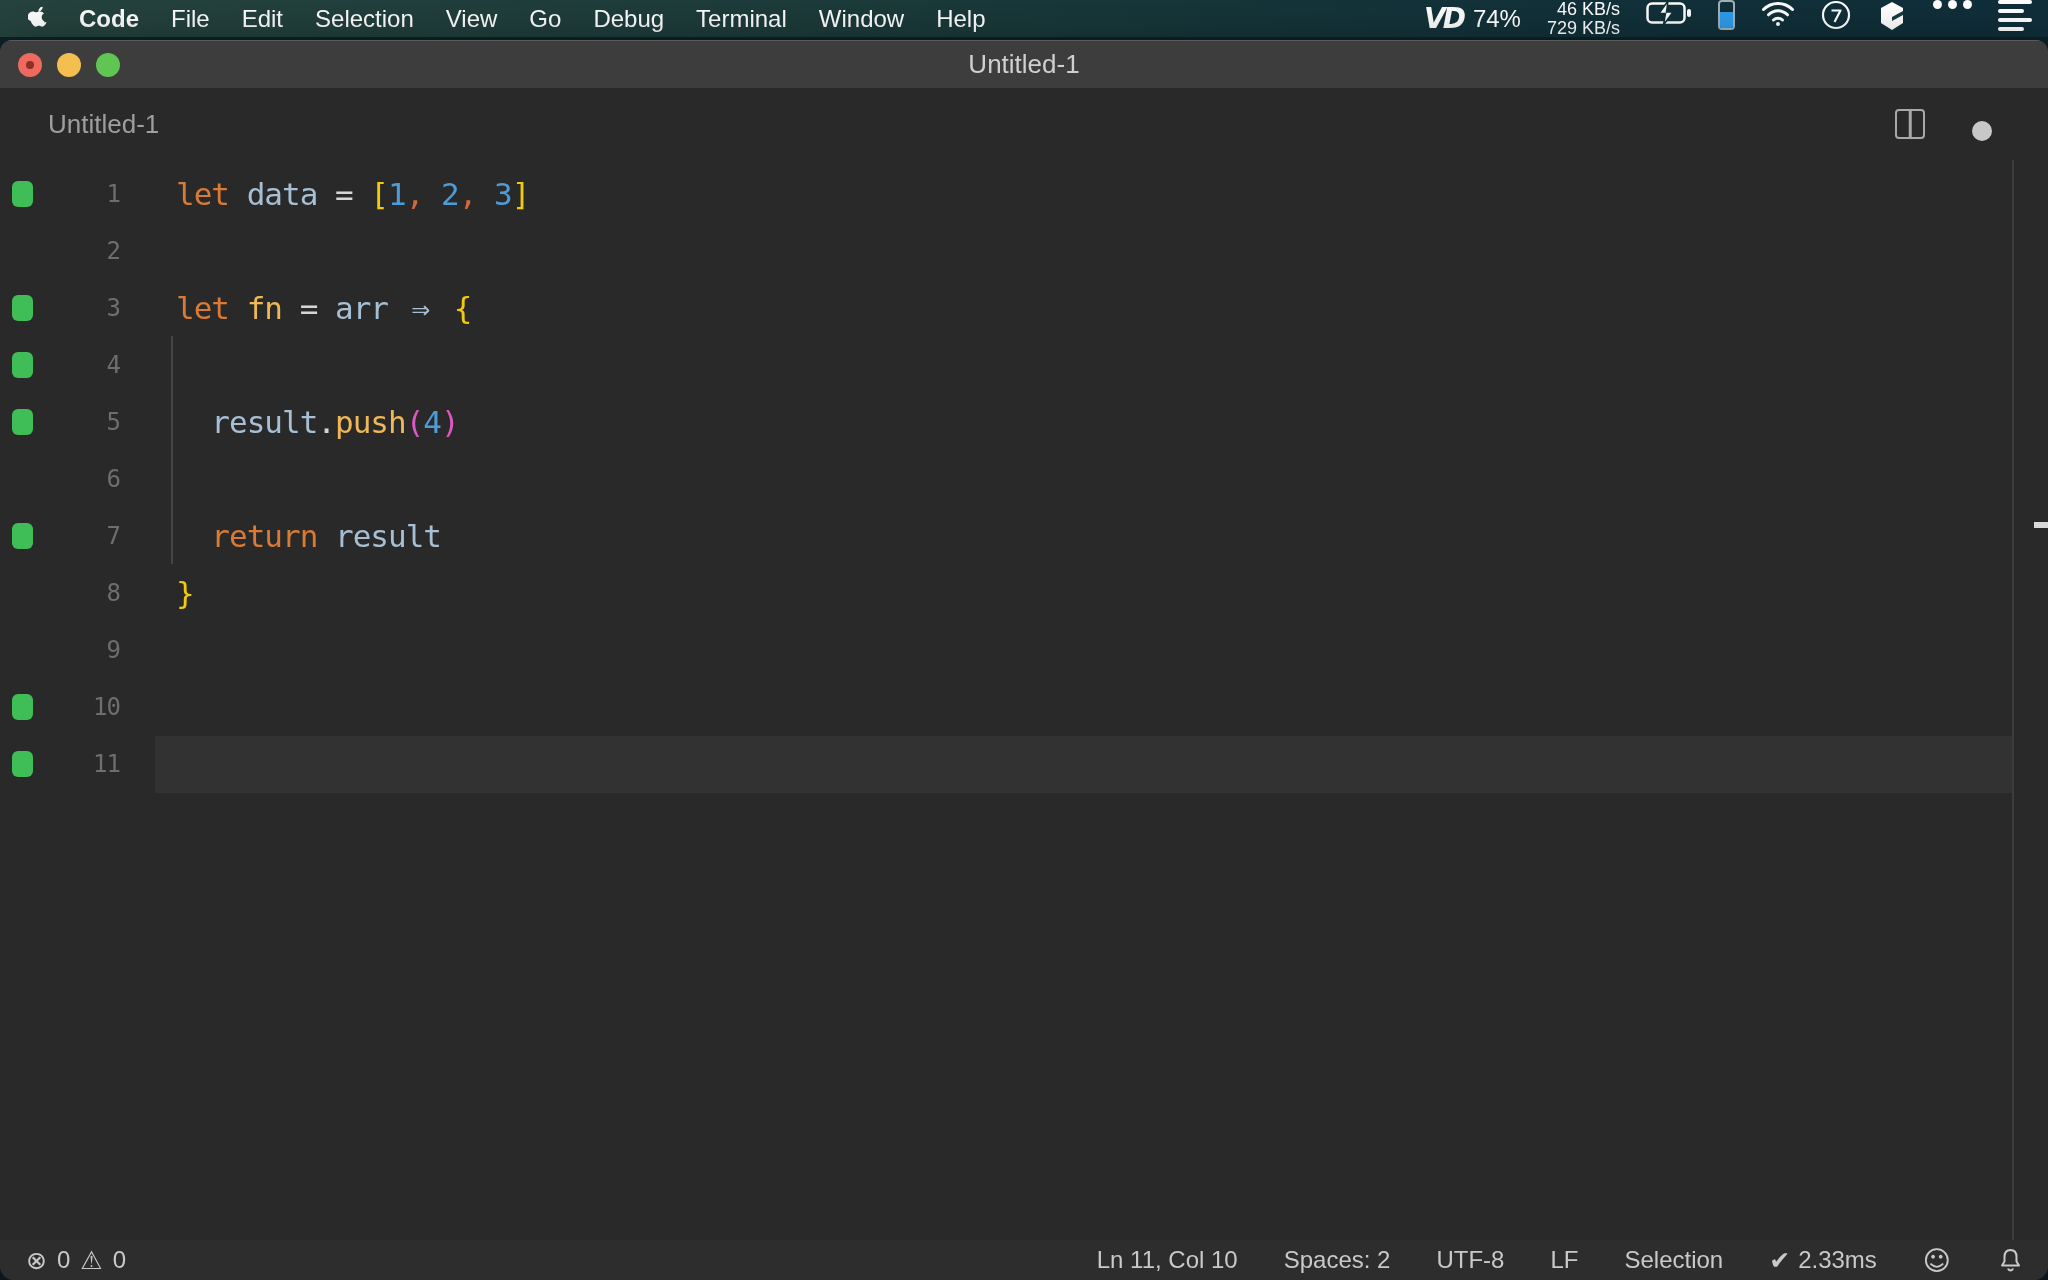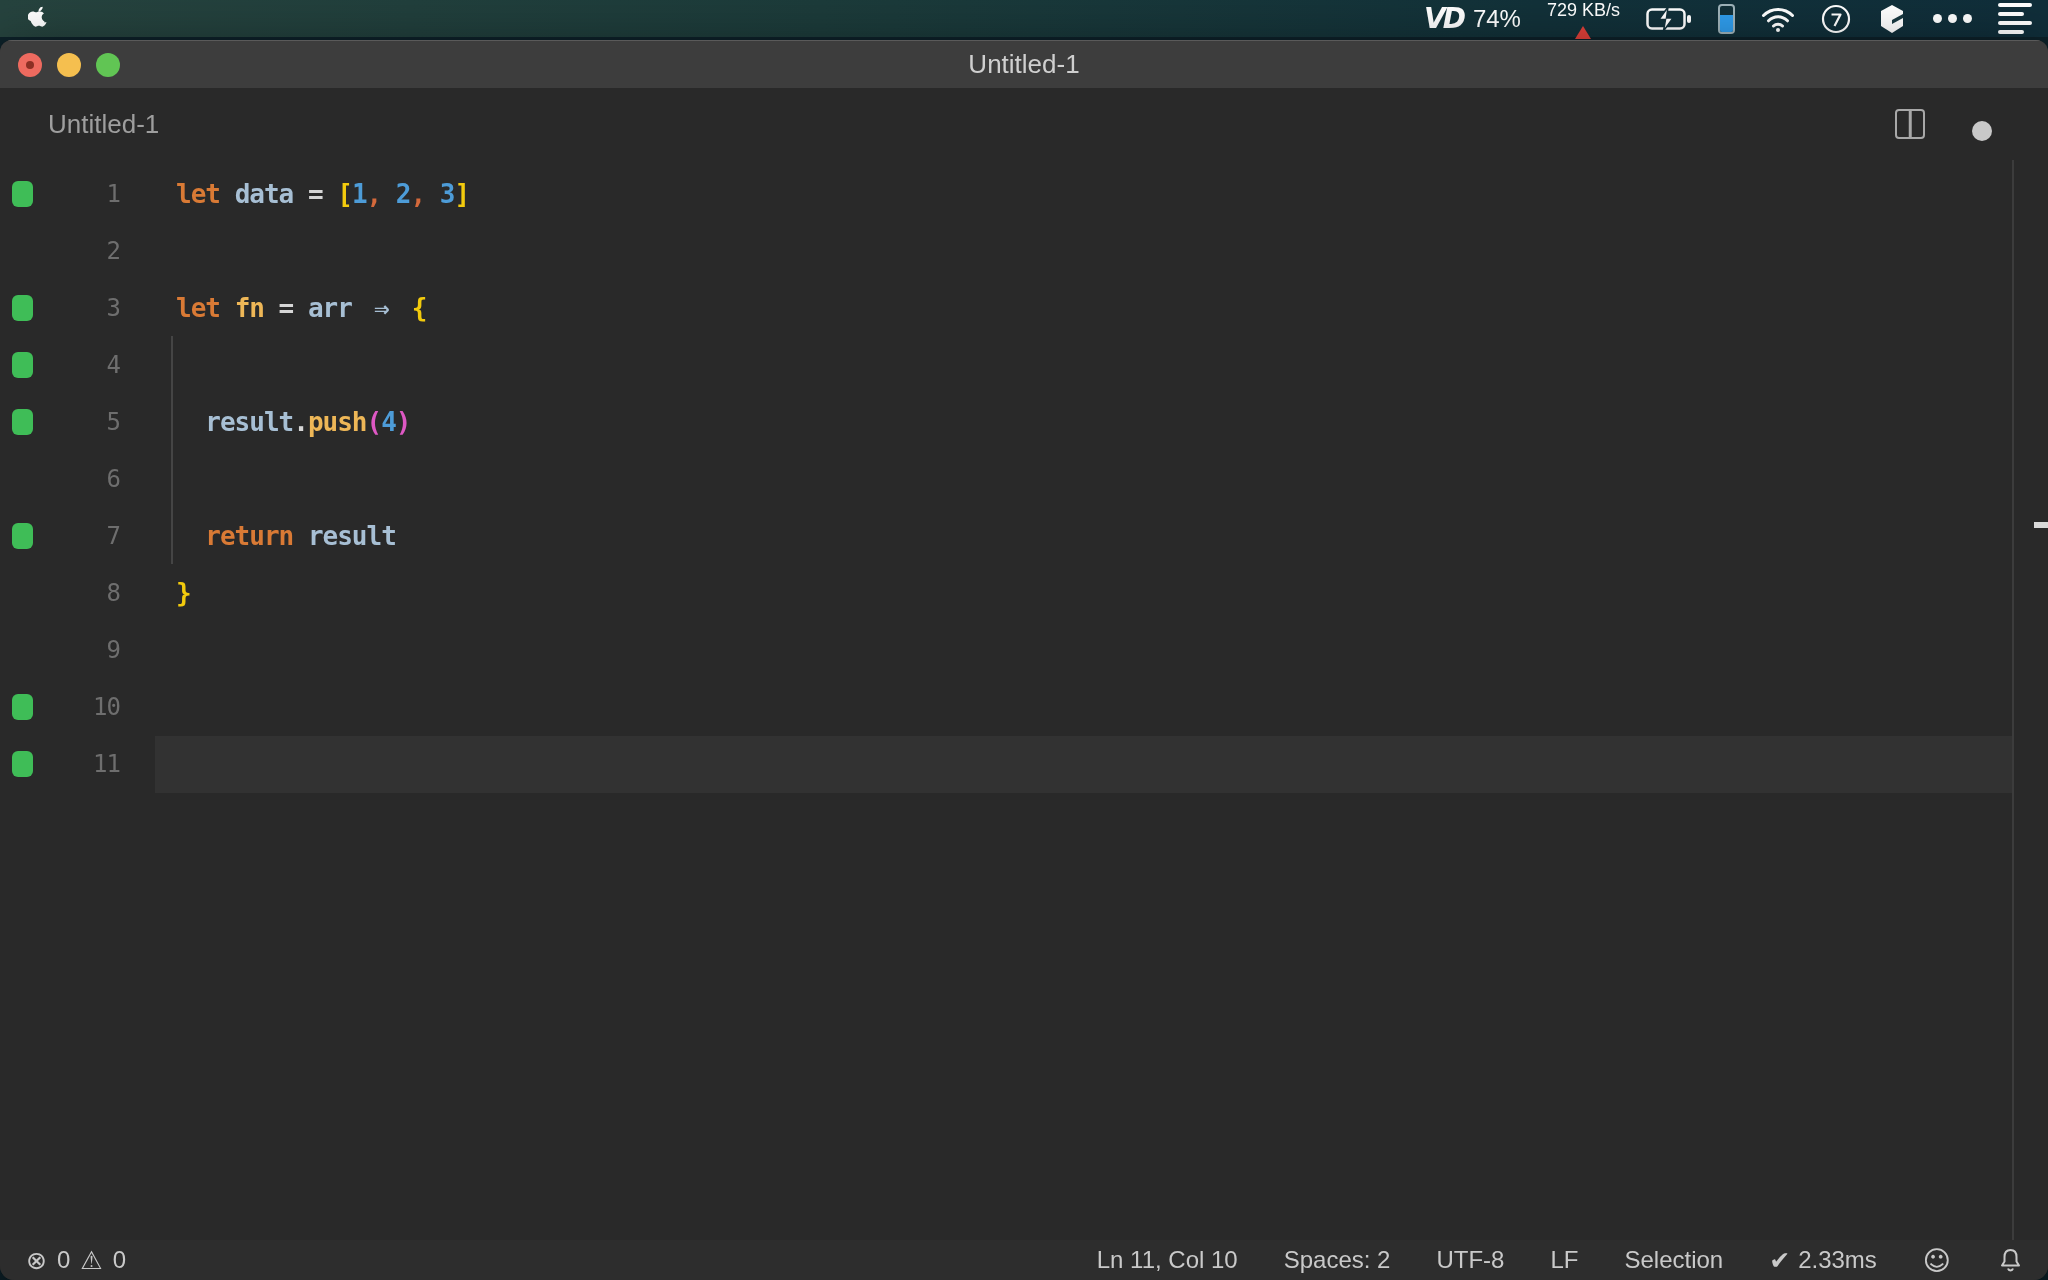--- a/index.html
+++ b/index.html
@@ -9,21 +9,21 @@
   
   .menubar {
     position:absolute; left:0; top:0; width:2048px; height:37px;
     background:linear-gradient(90deg,#26433e 0%,#1c3b3a 40%,#123139 75%,#102e3a 100%);
     display:flex; align-items:center; color:#fff; font-size:24px;
   }
   .menubar .apple { margin-left:28px; margin-right:14px; display:flex; align-items:center; }
   .menu-items { display:flex; list-style:none; align-items:center; }
   .menu-items li { padding:0 16px; cursor:default; white-space:nowrap; }
   .menu-items li.bold { font-weight:700; }
-  .menu-right { position:absolute; right:16px; top:0; height:37px; display:flex; align-items:center; gap:26px; }
+  .menu-right { position:absolute; right:16px; top:0; height:37px; display:flex; gap:26px; }
   .vd-group { display:flex; align-items:center; gap:10px; }
   .vd-logo { font-family:"DejaVu Sans", sans-serif; font-weight:700; font-style:italic; font-size:28px; letter-spacing:-3px; }
   .vd-pct { font-size:24px; font-weight:400; }
   .net { display:flex; align-items:center; gap:6px;flex-direction:column; }
   .net-text { text-align:right; font-size:18px; line-height:19px; font-weight:400; }
   .net-arrows { display:flex; flex-direction:column; gap:3px; }
   .tri-up { width:0; height:0; border-left:8px solid transparent; border-right:8px solid transparent; border-bottom:13px solid #e2413a; }
   .tri-down { width:0; height:0; border-left:8px solid transparent; border-right:8px solid transparent; border-top:13px solid #3d9ae3; }
   .dev-batt { width:17px; height:30px; border:2px solid #9fb3ba; border-radius:4px; position:relative; overflow:hidden; background:#123039; }
   .dev-batt .fill { position:absolute; left:0; right:0; bottom:0; height:62%; background:#2f9ceb; }
@@ -62,21 +62,21 @@
   .code-area { position:absolute; inset:0; padding-top:6px; }
   .row { position:absolute; left:0; right:0; height:57px; line-height:57px; }
   .cur-bg { position:absolute; left:155px; width:1857px; top:0; bottom:0; background:#323232; }
   .marker { position:absolute; left:12px; top:15px; width:21px; height:26px; border-radius:6px; background:#3fbd57; }
   .lnum {
     position:absolute; left:0; width:120px; text-align:right; color:#6e6e6e;
     font-family:"DejaVu Sans Mono", monospace; font-size:24px; letter-spacing:-1px;
   }
   .code {
     position:absolute; left:176px; white-space:pre; color:#d6d6d6;
-    font-family:"DejaVu Sans Mono", monospace; font-weight:700; font-size:26px; letter-spacing:-1px;
+    font-family:"DejaVu Sans Mono", monospace; font-weight:400; font-size:31px; letter-spacing:-1px;
   }
   .tk-kw  { color:#d97a35; }
   .tk-vr  { color:#a7bfd4; }
   .tk-op  { color:#d6d6d6; }
   .tk-b1  { color:#f2ca0d; }
   .tk-b2  { color:#de58c4; }
   .tk-nu  { color:#4d9cd8; }
   .tk-fn  { color:#eeb757; }
   .tk-pu  { color:#d4693b; }
   .tk-cm  { color:#8a8a8a; }
@@ -102,20 +102,32 @@
 </style>
 </head>
 <body class="ui">
 
 <div class="menubar">
   <span class="apple">
     <svg width="21" height="25" viewBox="0 0 170 200">
       <path fill="#ffffff" d="M150.37 130.25c-2.45 5.66-5.35 10.87-8.71 15.66-4.58 6.53-8.33 11.05-11.22 13.56-4.48 4.12-9.28 6.23-14.42 6.35-3.69 0-8.14-1.05-13.32-3.18-5.2-2.12-9.97-3.17-14.34-3.17-4.58 0-9.49 1.05-14.75 3.17-5.26 2.13-9.5 3.24-12.74 3.35-4.93.21-9.84-1.96-14.75-6.52-3.13-2.73-7.04-7.41-11.73-14.04-5.03-7.08-9.17-15.29-12.41-24.65C-1.5 110.67-3.24 100.88-3.24 91.4c0-10.86 2.35-20.22 7.04-28.07 3.69-6.3 8.61-11.27 14.76-14.92s12.79-5.51 19.95-5.63c3.91 0 9.05 1.21 15.43 3.59 6.36 2.39 10.45 3.6 12.24 3.6 1.34 0 5.88-1.42 13.57-4.24 7.27-2.62 13.41-3.7 18.44-3.27 13.63 1.1 23.87 6.47 30.68 16.15-12.19 7.39-18.22 17.73-18.1 31 .11 10.34 3.86 18.94 11.23 25.77 3.34 3.17 7.07 5.62 11.22 7.36-.9 2.61-1.85 5.11-2.85 7.51zM119.11 7.24c0 8.1-2.96 15.67-8.86 22.67-7.12 8.32-15.73 13.13-25.07 12.38a25.22 25.22 0 0 1-.19-3.07c0-7.78 3.39-16.1 9.4-22.91 3-3.45 6.82-6.31 11.45-8.6 4.62-2.25 8.99-3.5 13.1-3.74.12 1.09.17 2.18.17 3.27z"></path>
     </svg>
   </span>
+  <ul class="menu-items">
+      <li class="bold">Code</li>
+      <li>File</li>
+      <li>Edit</li>
+      <li>Selection</li>
+      <li>View</li>
+      <li>Go</li>
+      <li>Debug</li>
+      <li>Terminal</li>
+      <li>Window</li>
+      <li>Help</li>
+    </ul>
 
   <div class="menu-right">
     <div class="vd-group">
       <span class="vd-logo">VD</span>
       <span class="vd-pct">74%</span>
     </div>
     <div class="net">
       <div class="net-text">
         <div>46 KB/s</div>
         <div>729 KB/s</div>

